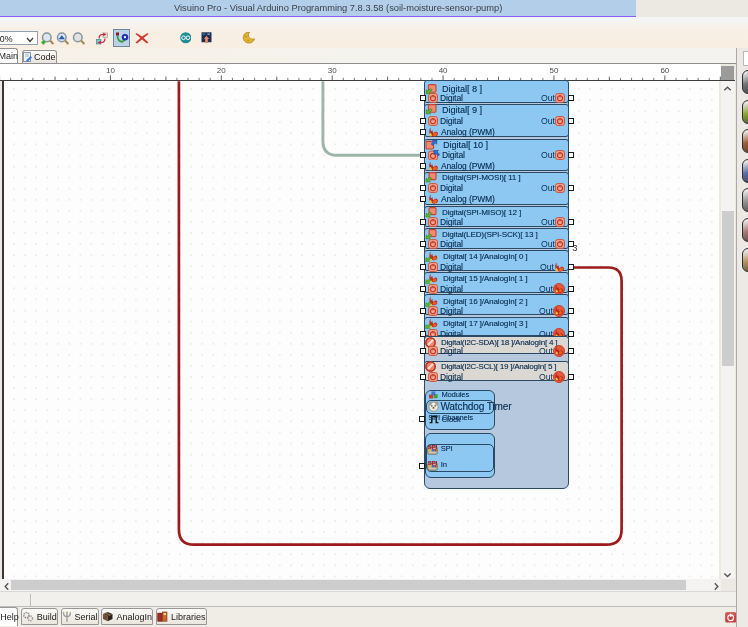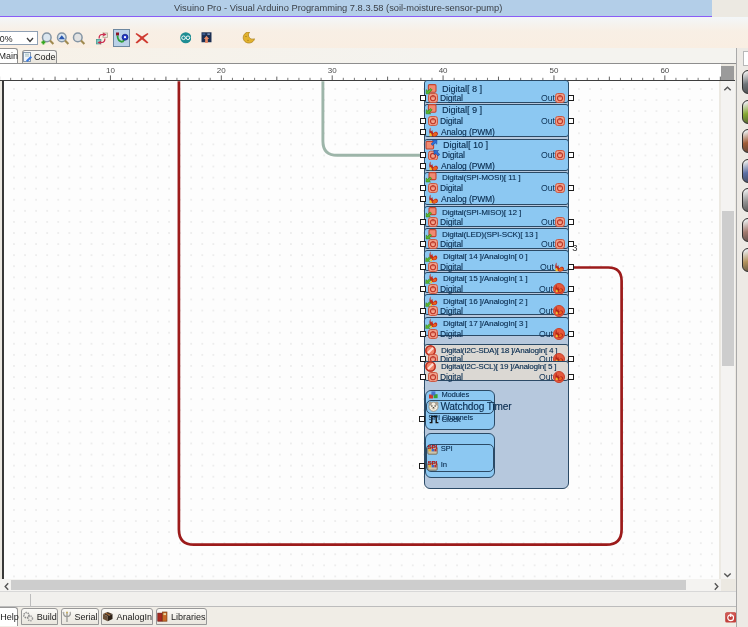--- a/index.html
+++ b/index.html
@@ -1,19 +1,19 @@
 <!DOCTYPE html>
 <html><head><meta charset="utf-8"><style>
 
 html,body{margin:0;padding:0;width:748px;height:627px;overflow:hidden;
   font-family:"Liberation Sans",sans-serif;background:#ece9e2;position:relative}
 #pg{position:absolute;left:0;top:0;width:748px;height:627px;overflow:hidden}
 .ab{position:absolute}
 
-#tit{left:0;top:0;width:712px;height:15.5px;background:#b3cee8;border-bottom:5px solid #8b5cf6}
+#tit{left:0;top:0;width:636px;height:15.5px;background:#b3cee8;border-bottom:5px solid #8b5cf6}
 #tit span{position:absolute;left:174px;top:2.6px;width:312px;text-align:center;
   font-size:9.3px;color:#3c4148;white-space:nowrap}
 
 #tb{left:0;top:16.5px;width:748px;height:31px;background:linear-gradient(#f3f6f8 0%,#f8efe5 45%,#f9eee2 100%)}
 #cmb{left:-14px;top:30.8px;width:52px;height:14.4px;background:#fff;border:1px solid #8fa0b4;
   font-size:8.8px;color:#222;line-height:14px;padding-left:3px;box-sizing:border-box}
 
 #tabs{left:0;top:47.5px;width:737px;height:15.4px;background:linear-gradient(90deg,#f7f1e7,#f4f3ef 60%);border-bottom:1px solid #8e8e8e}
 .tab{position:absolute;box-sizing:border-box;border:1px solid #929292;border-bottom:none;
   border-radius:3px 3px 0 0;font-size:9px;color:#1c1c1c;display:flex;align-items:center;
@@ -377,21 +377,21 @@
           <svg width="12" height="12" viewBox="0 0 12 12">
             <circle cx="6" cy="6" r="5.5" fill="#e55a3c" stroke="#c8402a" stroke-width="1"></circle>
             <path d="M3.6 1.8 C3.9 3.2 3.4 4 4 5.4 C4.3 4.7 4.8 4.3 5.4 4.1 C5.2 5.3 5.7 6 6.3 6.7 C6.9 5.5 7.8 5.2 8.8 5.5 C10.2 6 10.3 7.9 9.1 8.9 C7.9 9.9 5.3 9.9 4.1 8.9 C2.4 7.5 2.1 5.3 2.8 3.2 C3 2.7 3.3 2.2 3.6 1.8Z" fill="#b02015"></path>
             <path d="M6.8 6.2 C7.8 5.9 8.8 6.2 9.1 7 C9.4 7.9 8.8 8.8 7.6 9 C6.4 9.3 5.4 8.8 5.3 8 C6 7.8 6.4 7.2 6.8 6.2Z" fill="#e8641e"></path>
             <path d="M3.8 6.2 C4.5 6.9 4.9 7.7 4.9 9.1 L3 9.1 C2.7 8 3 6.9 3.8 6.2Z" fill="#f2c12c"></path>
           </svg>
         </div>
 <div class="pin" style="left:-4.8px;top:13.0px"></div>
 <div class="pin" style="right:-5.5px;top:13.0px"></div>
 </div>
-<div class="blk gry" style="top:344px;height:18px">
+<div class="blk gry" style="top:336px;height:18px">
 <div class="hd sm" style="top:-0.0px">
           <svg width="11" height="11" viewBox="0 0 11 11">
             <circle cx="5.5" cy="5.5" r="4.7" fill="#ef8468" stroke="#c44530" stroke-width="1.1"></circle>
             <rect x="1.6" y="4.4" width="7.8" height="2.2" rx="1" transform="rotate(-45 5.5 5.5)" fill="#fcdcd2"></rect>
             <circle cx="5.5" cy="5.5" r="4.7" fill="none" stroke="#c03022" stroke-width="1.3"></circle>
           </svg>
           <span>Digital(I2C-SDA)[ 18 ]/AnalogIn[ 4 ]</span>
         </div>
 <div class="rw" style="top:9.2px">
           <svg width="10" height="10" viewBox="0 0 10 10">

